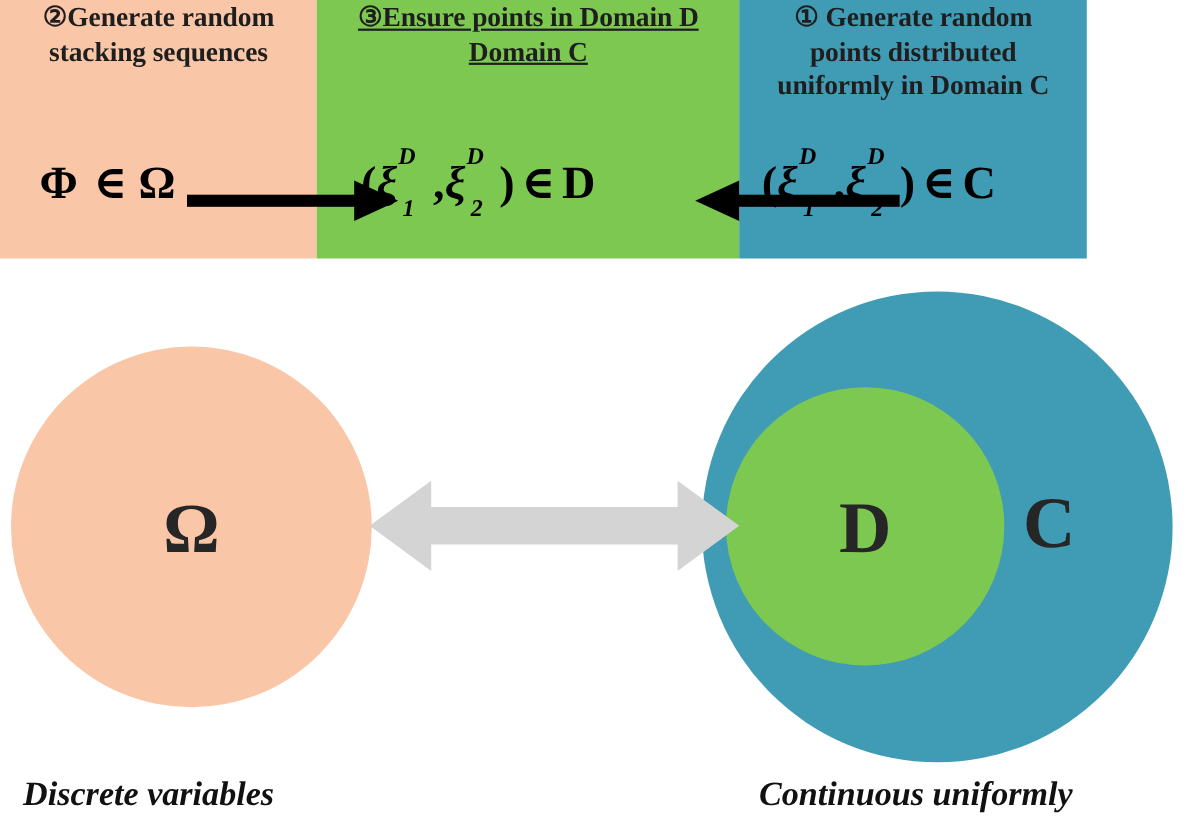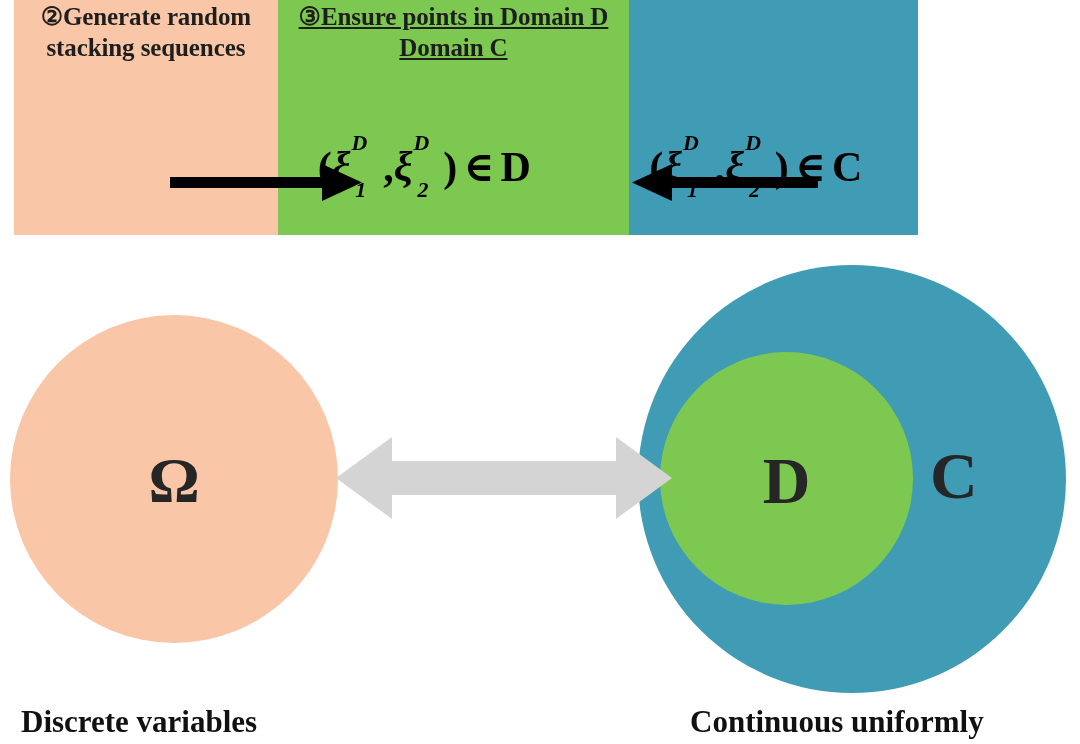--- a/index.html
+++ b/index.html
@@ -13,24 +13,23 @@
     height: 744px;
     background: #ffffff;
     overflow: hidden;
     font-family: "Liberation Serif", "DejaVu Serif", serif;
   }
 
   
   #banner {
     position: absolute;
     left: 0; top: 0;
-    width: 904px; height: 235px;
+    width: 988px; height: 235px;
     display: flex;
     flex-direction: row;
-    padding-left: 14px;
   }
   .panel {
     position: relative;
     height: 100%;
     box-sizing: border-box;
   }
   .panel-omega { width: 315px; background: #F9C6A7; }
   .panel-d     { width: 420px; background: #7DC850; }
   .panel-c     { width: 345px; background: #409CB5; }
 
@@ -135,49 +134,58 @@
   }
 
   
   .bottom-label {
     position: absolute;
     font-weight: bold;
     font-size: 31px;
     color: #111;
     line-height: 1;
     white-space: nowrap;
+    font-style: italic;
   }
   #bottom-left  { left: 21px;  top: 706px; }
   #bottom-right { left: 690px; top: 706px; }
 </style>
 </head>
 <body>
 
 <div id="page">
 
   <div id="banner">
 
     <div class="panel panel-omega">
       <div class="panel-caption">
         <div>②Generate random</div>
         <div>stacking sequences</div>
       </div>
+      <div class="formula">
+        <span>Φ</span><span style="display:inline-block;width:14px"></span><span>∈</span><span style="display:inline-block;width:10px"></span><span>Ω</span>
+      </div>
     </div>
 
     <div class="panel panel-d">
       <div class="panel-caption">
         <div>③Ensure points in Domain D</div>
         <div>Domain C</div>
       </div>
       <div class="formula">
         <span>(</span><span class="xi"><span>ξ</span><sup>D</sup><sub>1</sub></span><span style="display:inline-block;width:6px"></span><span>,</span><span class="xi"><span>ξ</span><sup>D</sup><sub>2</sub></span><span style="display:inline-block;width:4px"></span><span>)</span><span style="display:inline-block;width:6px"></span><span>∈</span><span style="display:inline-block;width:6px"></span><span>D</span>
       </div>
     </div>
 
     <div class="panel panel-c">
+      <div class="panel-caption">
+        <div>① Generate random</div>
+        <div>points distributed</div>
+        <div>uniformly in Domain C</div>
+      </div>
       <div class="formula">
         <span>(</span><span class="xi"><span>ξ</span><sup>D</sup><sub>1</sub></span><span style="display:inline-block;width:6px"></span><span>,</span><span class="xi"><span>ξ</span><sup>D</sup><sub>2</sub></span><span style="display:inline-block;width:4px"></span><span>)</span><span style="display:inline-block;width:6px"></span><span>∈</span><span style="display:inline-block;width:6px"></span><span>C</span>
       </div>
     </div>
   </div>
 
   <svg class="blk-arrow" style="left:170px; top:158px;" width="200" height="50" viewBox="0 0 200 50">
     <rect x="0" y="19" width="160" height="11" fill="#000000"></rect>
     <polygon points="152,6 192,24.5 152,43" fill="#000000"></polygon>
   </svg>

